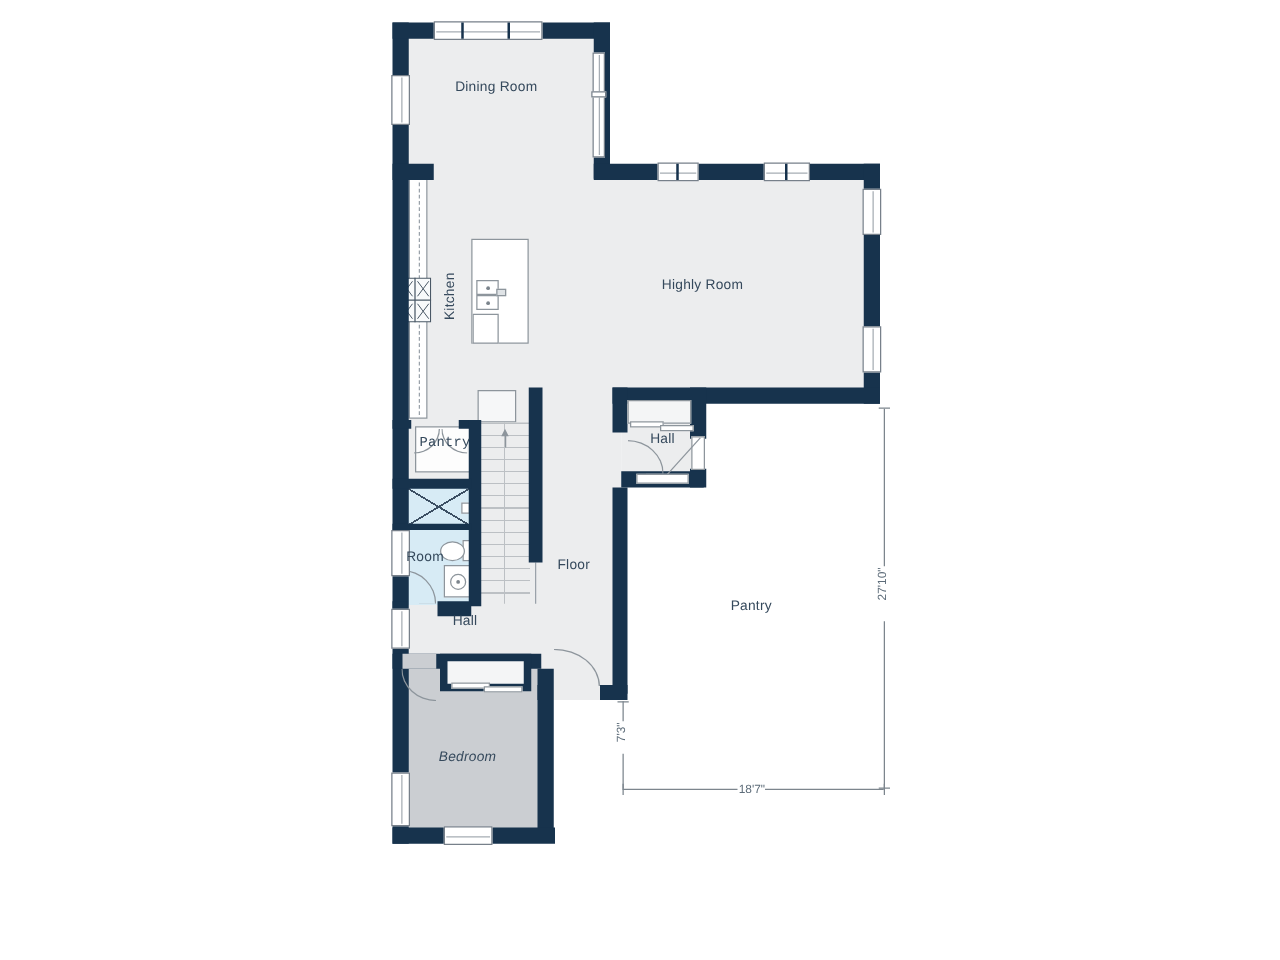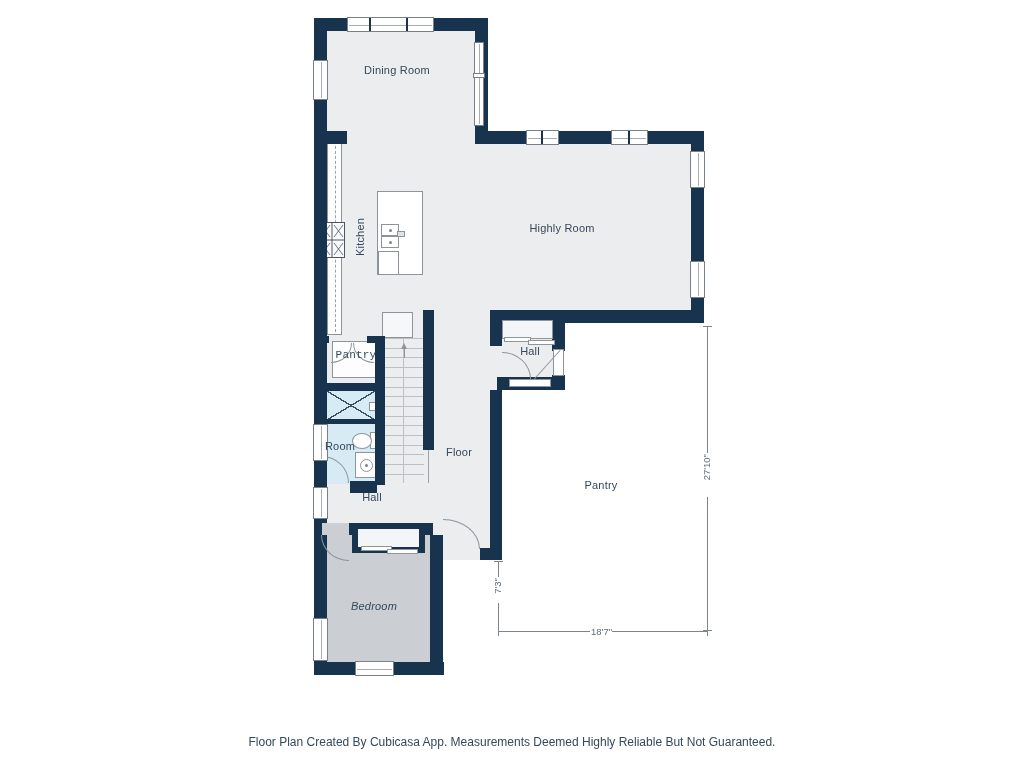--- a/index.html
+++ b/index.html
@@ -184,15 +184,14 @@
   <div class="label" style="left:562px;top:228px;">Highly Room</div>
   <div class="label vert" style="left:360px;top:237px;">Kitchen</div>
   <div class="label" style="left:356px;top:355px;font-family:Liberation Mono, monospace;">Pantry</div>
   <div class="label" style="left:340px;top:446px;">Room</div>
   <div class="label" style="left:372px;top:497px;">Hall</div>
   <div class="label" style="left:530px;top:351px;">Hall</div>
   <div class="label" style="left:459px;top:452px;">Floor</div>
   <div class="label" style="left:601px;top:485px;">Pantry</div>
   <div class="label" style="left:374px;top:606px;font-style:italic;">Bedroom</div>
 
-  <div class="footer" style="top:735px;">Floor Plan Created By Cubicasa App. Measurements Deemed Highly Reliable But Not Guaranteed.</div>
 
 </div>
 
 </body></html>

